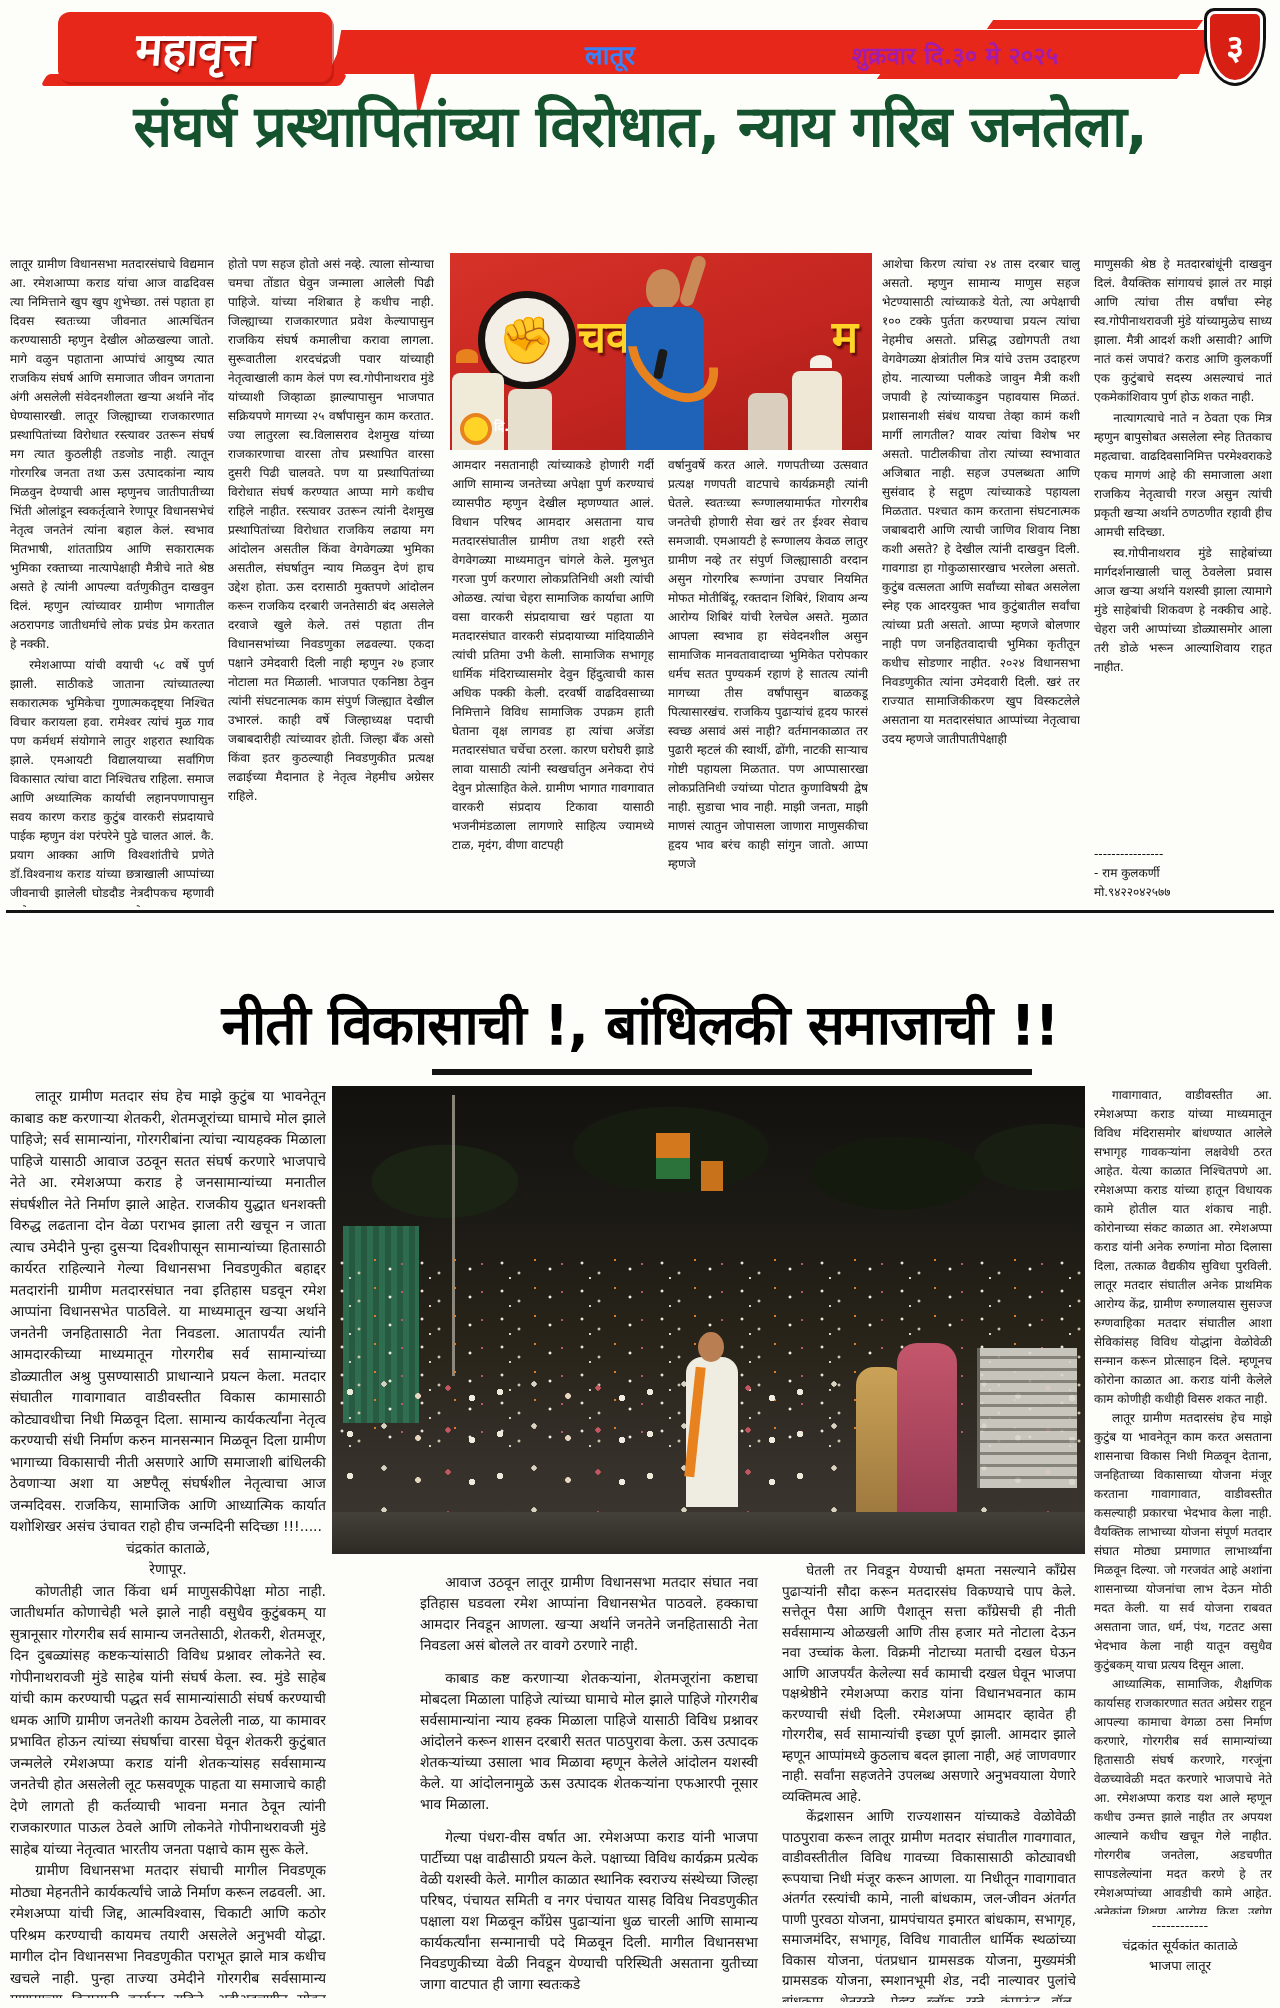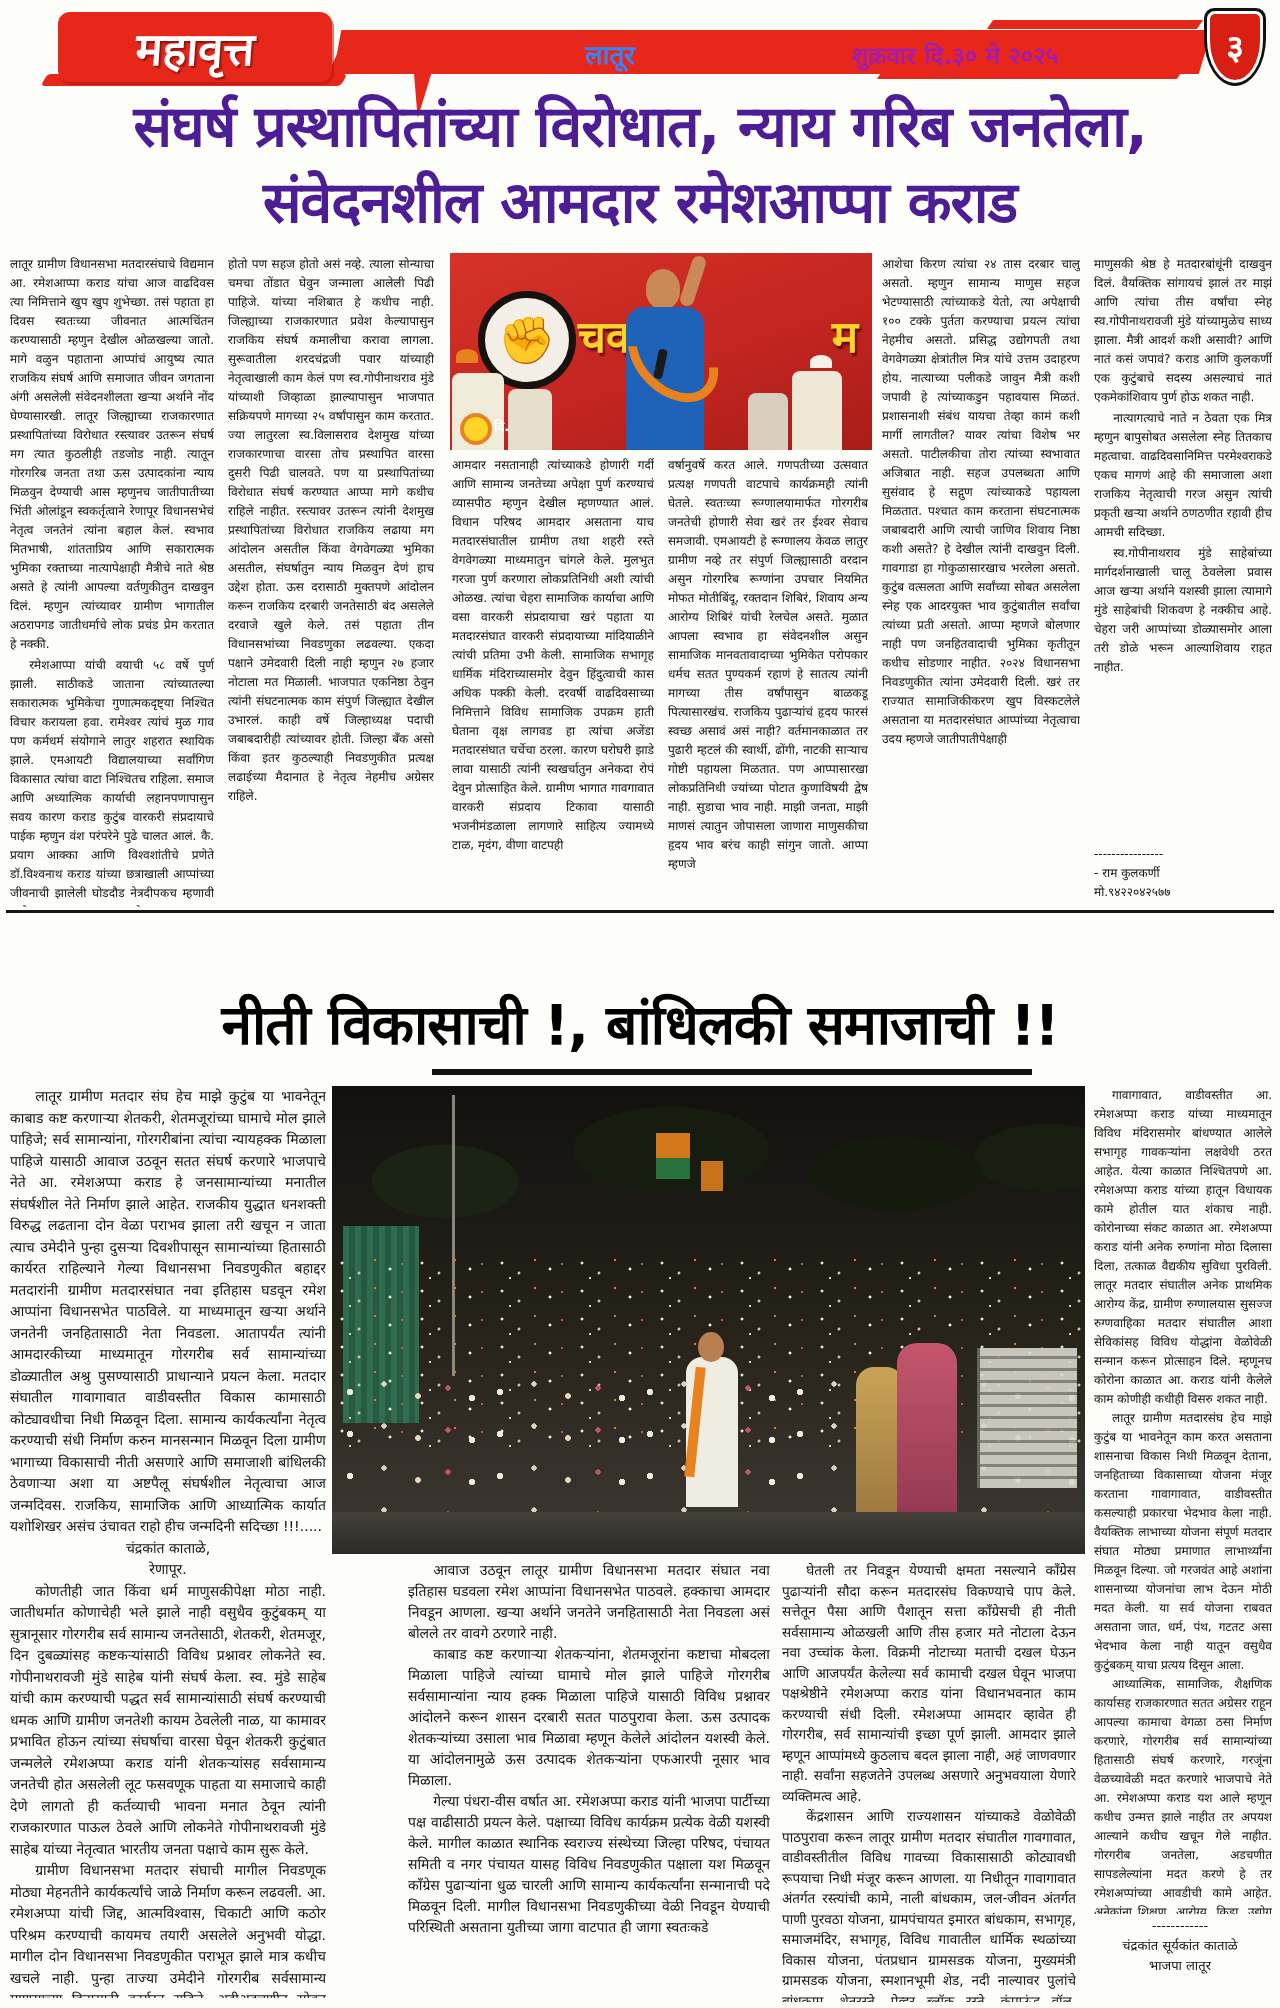--- a/index.html
+++ b/index.html
@@ -24,21 +24,21 @@
   .badge{position:absolute;left:1204px;top:8px;width:62px;height:78px;background:#111;
          border-radius:10px 10px 50% 50%/10px 10px 62% 62%;display:flex;align-items:center;justify-content:center;}
   .badge-inner{width:50px;height:66px;background:#d71f14;border:3px solid #fff;
          border-radius:8px 8px 50% 50%/8px 8px 60% 60%;display:flex;align-items:center;justify-content:center;}
   .badge-inner span{color:#fff;font-size:34px;font-weight:800;line-height:1;}
   .red-arrow{position:absolute;left:408px;top:56px;width:0;height:0;
          border-left:14px solid transparent;border-right:10px solid transparent;
          border-top:62px solid #e8271b;transform:rotate(8deg);}
   
   .hl1{position:absolute;left:0;top:88px;width:1280px;margin:0;text-align:center;
-       font-size:57px;font-weight:900;line-height:1.34;color:#4c1d95;letter-spacing:-1px;}
+       font-size:57px;font-weight:900;line-height:1.34;color:#14532d;letter-spacing:-1px;}
   .rule1{position:absolute;left:6px;top:910px;width:1268px;height:3px;background:#151515;}
   .hl2{position:absolute;left:0;top:918px;width:1280px;margin:0;text-align:center;
        font-size:55px;font-weight:900;line-height:1.3;color:#000;letter-spacing:-1px;}
   .hl2-underline{position:absolute;left:432px;top:1069px;width:600px;height:6px;background:#131313;}
   
   .a1col{position:absolute;top:255px;height:652px;overflow:hidden;font-size:12px;line-height:19px;
          text-align:justify;}
   .a1col p{margin:0 0 2px 0;text-indent:1.6em;}
   p.noindent{text-indent:0;}
   .c1{left:10px;width:204px;}
@@ -54,21 +54,21 @@
           font-size:14px;line-height:21.5px;text-align:justify;}
   .a2left p{margin:0;text-indent:1.8em;}
   .sig-right{text-indent:0 !important;text-align:center;font-weight:400;}
   .a2right{position:absolute;left:1094px;top:1086px;width:178px;height:828px;overflow:hidden;
            font-size:12px;line-height:19px;text-align:justify;}
   .a2right p{margin:0;text-indent:1.5em;}
   .byline2{position:absolute;left:1088px;top:1916px;width:184px;font-size:13px;line-height:20px;text-align:center;}
   .byline2 p{margin:0;}
   .a2colB{position:absolute;left:408px;top:1560px;width:362px;height:442px;overflow:hidden;
           font-size:14px;line-height:21px;text-align:justify;}
-  .a2colB p{margin:0;text-indent:1.8em;}
+  .a2colB p{margin:12px;text-indent:1.8em;}
   .a2colC{position:absolute;left:782px;top:1560px;width:294px;height:442px;overflow:hidden;
           font-size:13.5px;line-height:20.5px;text-align:justify;}
   .a2colC p{margin:0;text-indent:1.8em;}
   
   .photo1{position:absolute;left:450px;top:253px;width:422px;height:197px;overflow:hidden;
           background:linear-gradient(160deg,#d63228 0%,#c42520 55%,#a81d18 100%);}
   .p1-fist{position:absolute;left:28px;top:38px;width:84px;height:84px;border-radius:50%;
            background:#f3efe6;border:7px solid #17120f;display:flex;align-items:center;justify-content:center;
            font-size:46px;color:#17120f;}
   .p1-banner{position:absolute;color:#ffd427;font-weight:900;font-size:44px;top:52px;
@@ -156,21 +156,20 @@
   <div class="ribbon-date">शुक्रवार दि.३० मे २०२५</div>
   <div class="badge">
     <div class="badge-inner">
       <span>३</span>
     </div>
   </div>
   <div class="red-arrow"></div>
 
   <h1 class="hl1">
     <span>संघर्ष प्रस्थापितांच्या विरोधात, न्याय गरिब जनतेला,</span><br>
-    <span>संवेदनशील आमदार रमेशआप्पा कराड</span>
   </h1>
 
   <div class="photo1">
     <div class="p1-fist">✊</div>
     <span class="p1-banner left">चक्का</span>
     <span class="p1-banner right">म</span>
     <div class="p1-cap1"></div>
     <div class="p1-fig f1"></div>
     <div class="p1-fig f2"></div>
     <div class="p1-cap2"></div>

